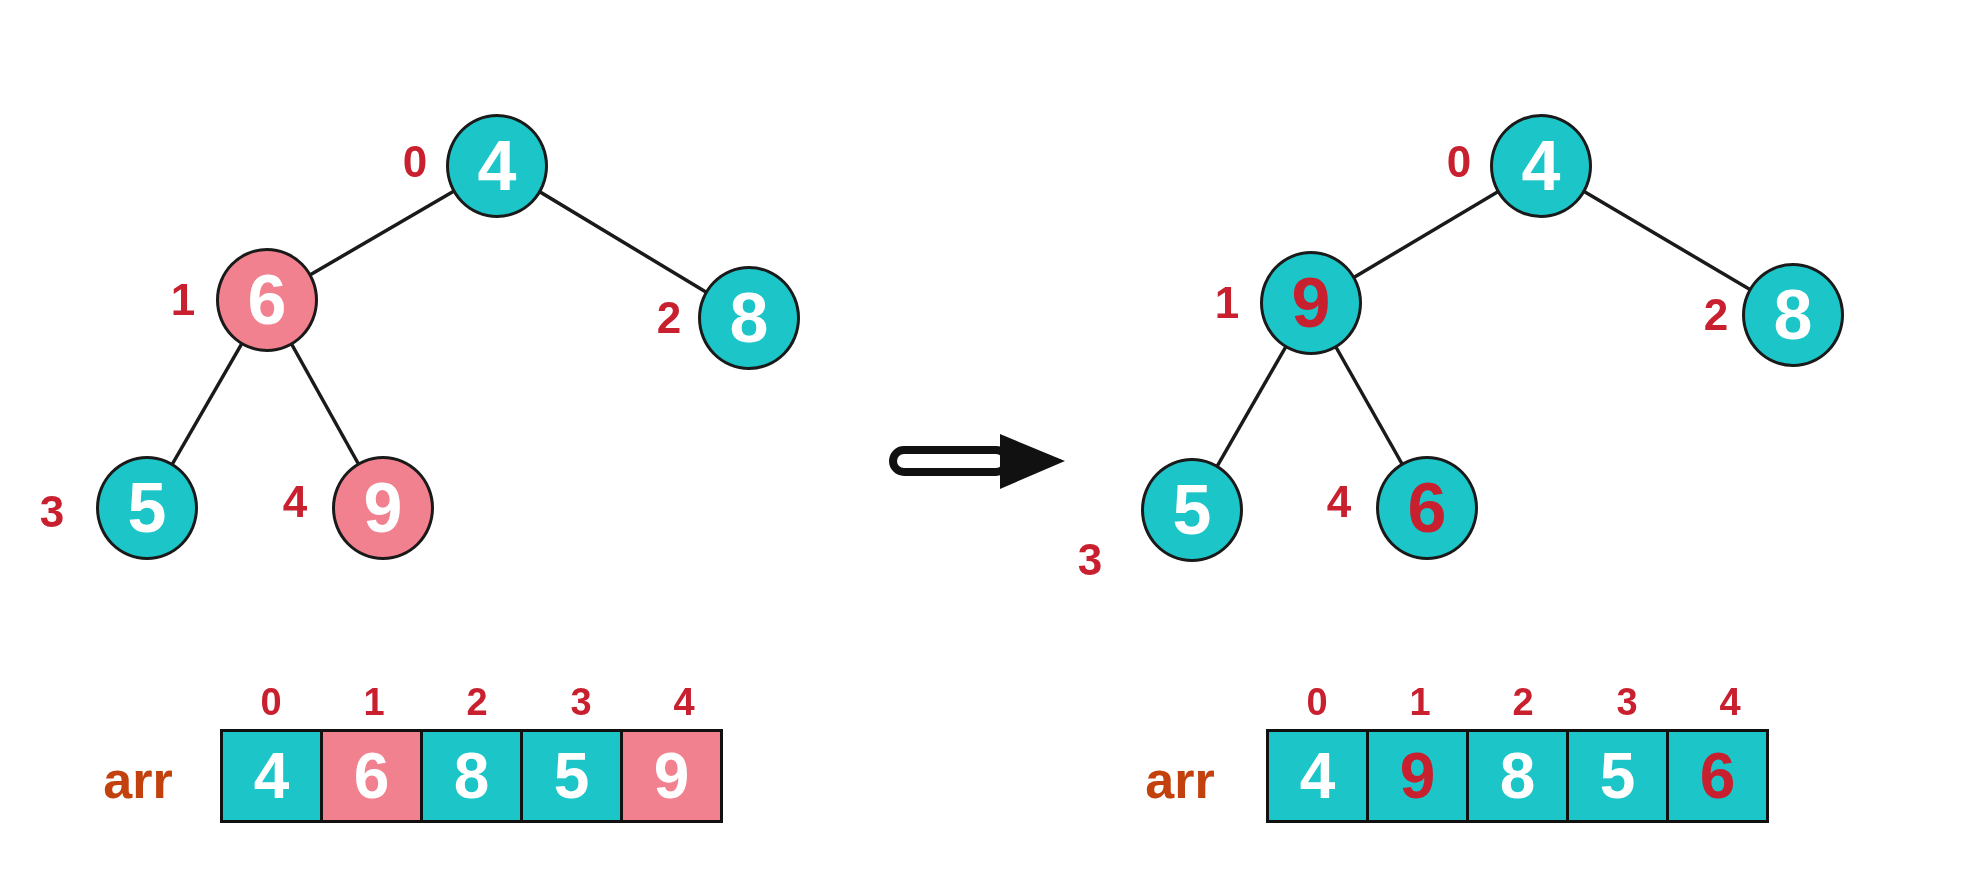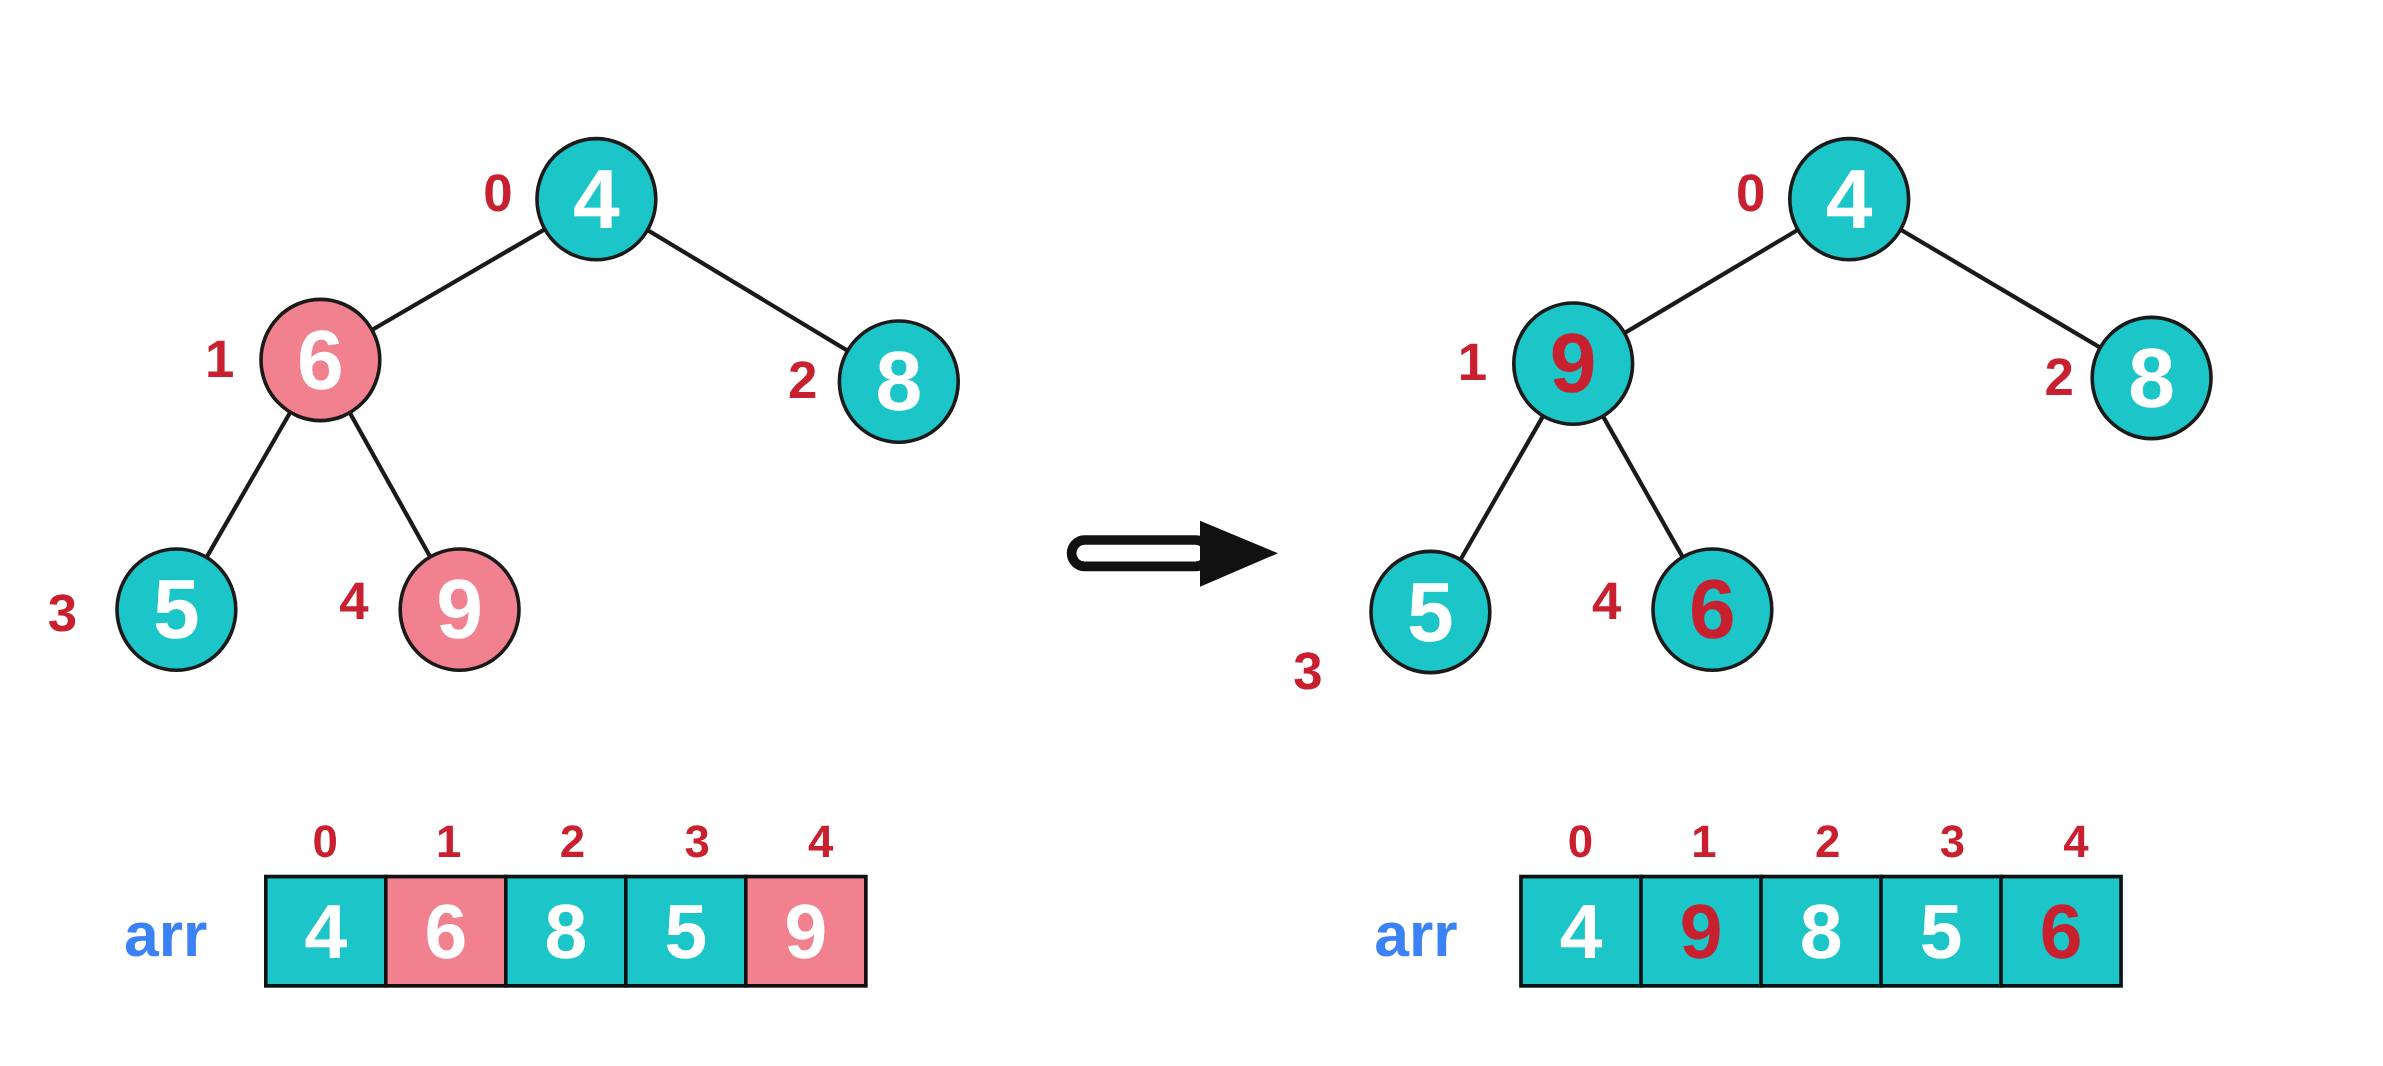--- a/index.html
+++ b/index.html
@@ -15,21 +15,21 @@
     color:#ffffff;font-size:70px;line-height:1;box-sizing:border-box;
     transform:translate(-50%,-50%);
   }
   .node.pink{background:#f2818f;}
   .node.val-red{color:#c8202f;}
   .idx{
     position:absolute;color:#c8202f;font-size:44px;line-height:1;
     transform:translate(-50%,-50%);
   }
   .arr-label{
-    position:absolute;color:#3b82f6;font-size:52px;line-height:1;
+    position:absolute;color:#c2410c;font-size:52px;line-height:1;
     transform:translate(-50%,-50%);
   }
   .array{position:absolute;display:flex;}
   .cell{
     width:103px;height:94px;border:3px solid #111111;box-sizing:border-box;
     margin-left:-3px;background:#1cc5c8;display:flex;align-items:center;justify-content:center;
     color:#ffffff;font-size:64px;line-height:1;
   }
   .cell:first-child{margin-left:0;}
   .cell.pink{background:#f2818f;}

